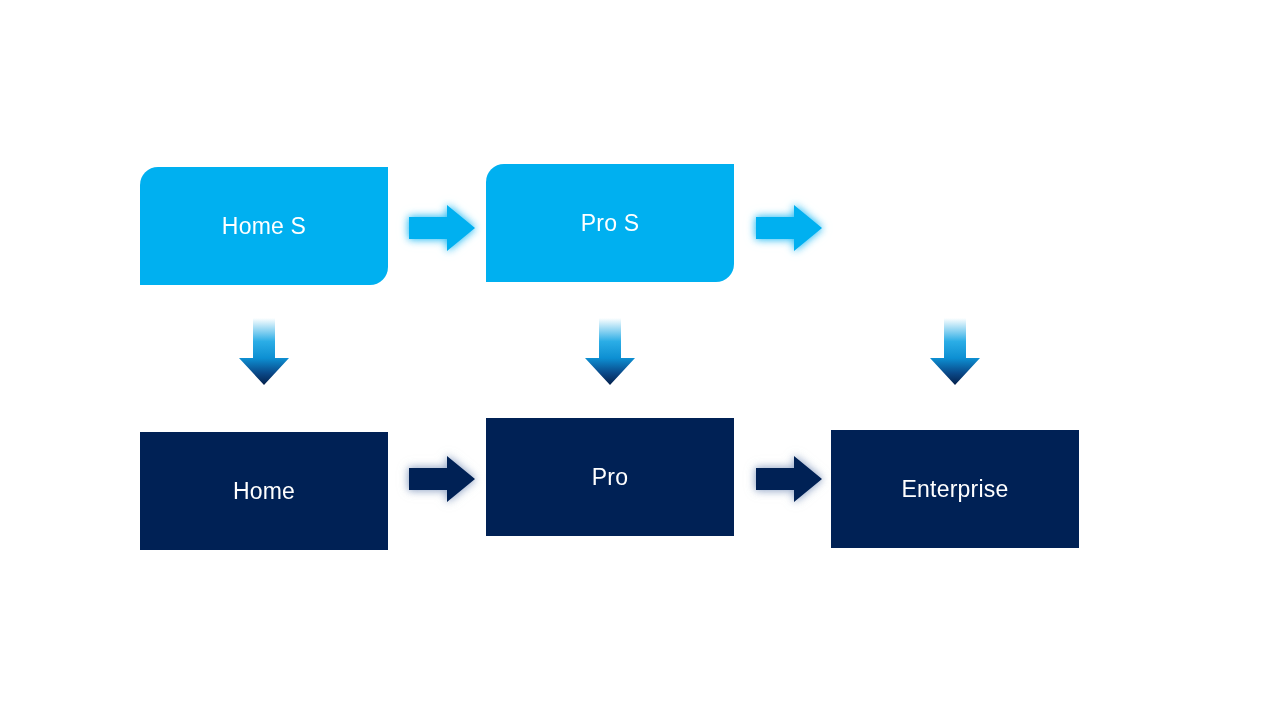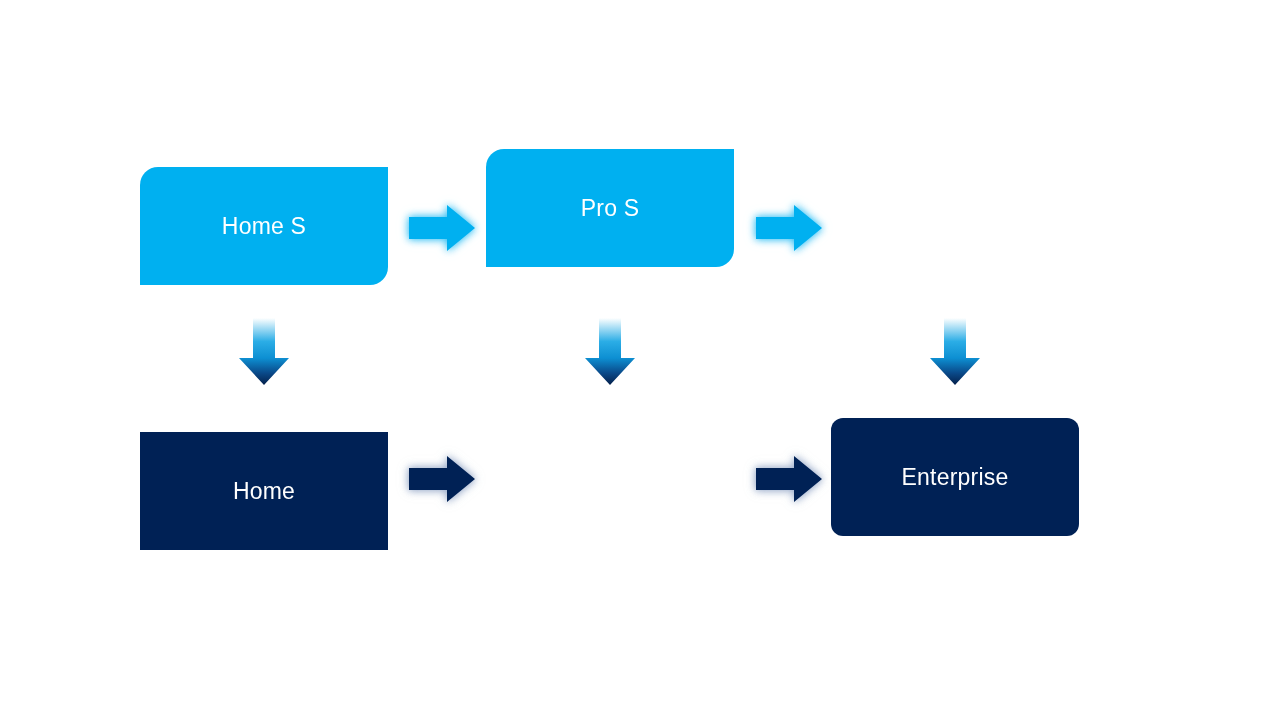--- a/index.html
+++ b/index.html
@@ -51,28 +51,31 @@
   }
 </style>
 </head>
 <body>
 
 <div class="canvas">
 
   <div class="box top" style="left:140px; top:167px;">
     <span class="box-label">Home S</span>
   </div>
-  <div class="box top" style="left:486px; top:149px;">
+  <div class="box top" style="left:486px; top:164px;">
     <span class="box-label">Pro S</span>
   </div>
 
   <div class="box bottom" style="left:140px; top:432px;">
     <span class="box-label">Home</span>
   </div>
-  <div class="box bottom" style="left:831px; top:418px;border-radius:12px;">
+  <div class="box bottom" style="left:486px; top:418px;">
+    <span class="box-label">Pro</span>
+  </div>
+  <div class="box bottom" style="left:831px; top:430px;">
     <span class="box-label">Enterprise</span>
   </div>
 
   <svg class="arrow glow-light" style="left:409px; top:205px;" width="66" height="46" viewBox="0 0 66 46">
     <polygon points="0,12 38,12 38,0 66,23 38,46 38,34 0,34" style="fill:var(--light-blue,#00B0F0)"></polygon>
   </svg>
   <svg class="arrow glow-light" style="left:756px; top:205px;" width="66" height="46" viewBox="0 0 66 46">
     <polygon points="0,12 38,12 38,0 66,23 38,46 38,34 0,34" style="fill:var(--light-blue,#00B0F0)"></polygon>
   </svg>
 

